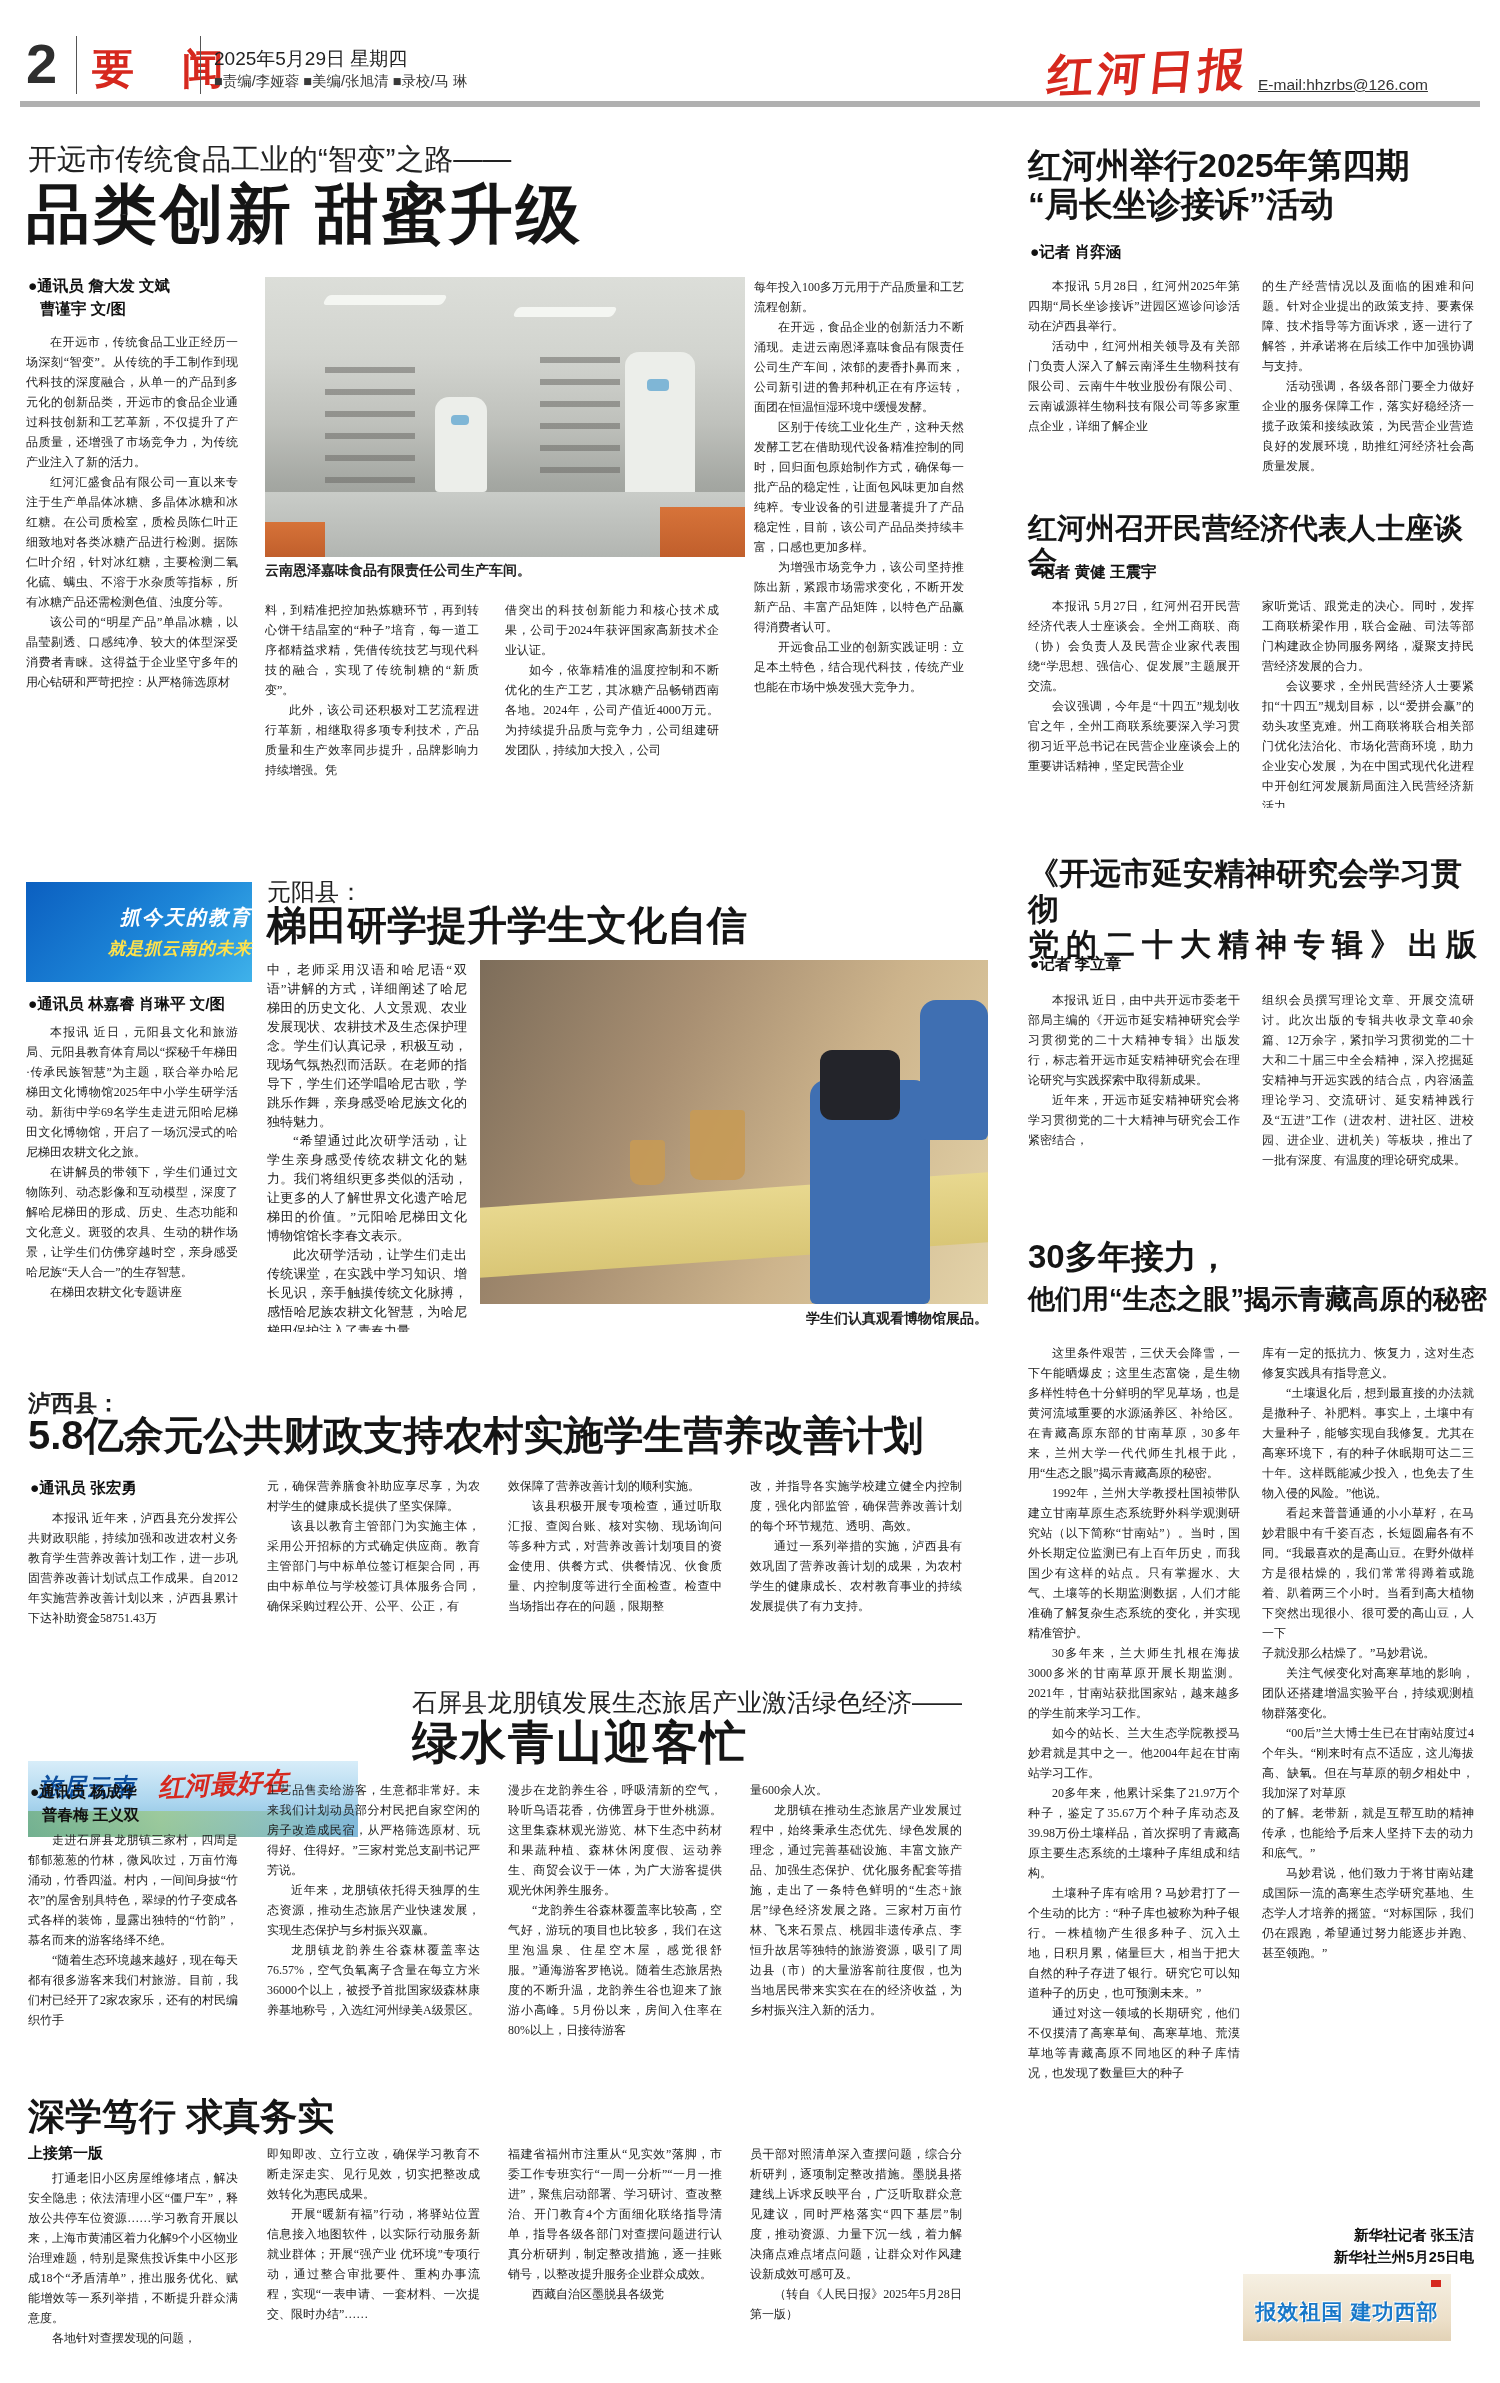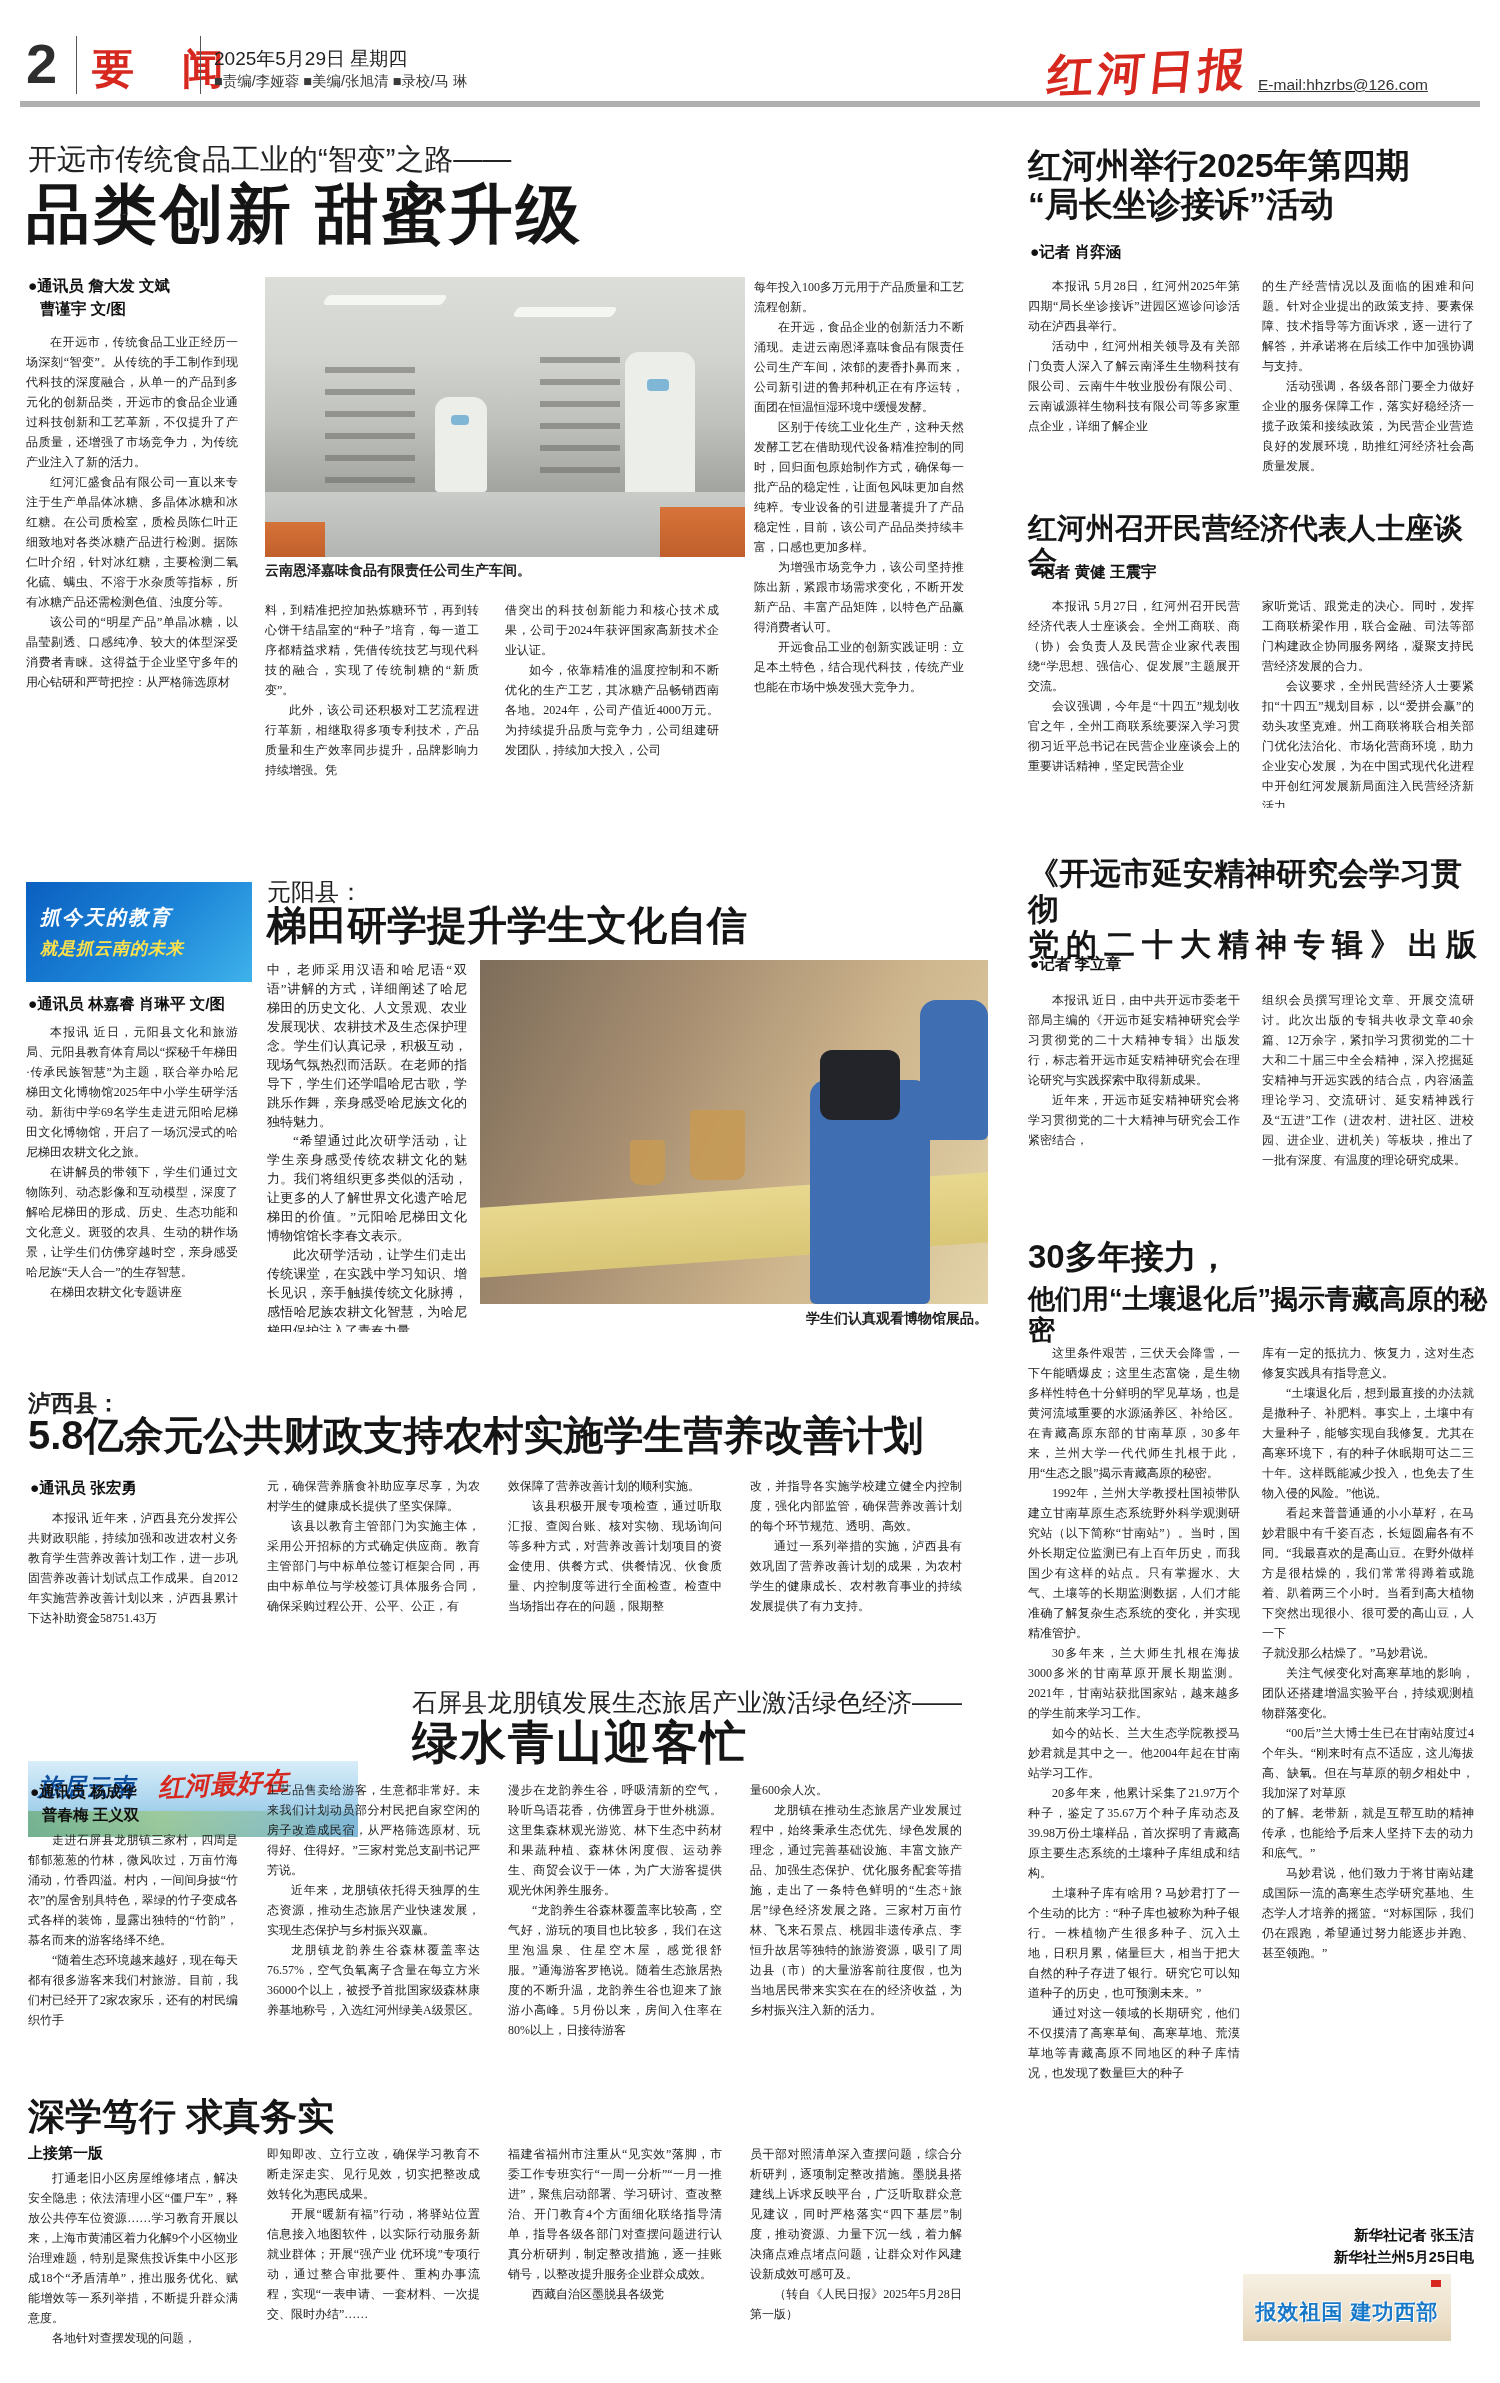--- a/index.html
+++ b/index.html
@@ -155,21 +155,21 @@
   <div class="abs newscol" style="left:1028px;top:990px;width:212px;height:188px;">
       <p>本报讯 近日，由中共开远市委老干部局主编的《开远市延安精神研究会学习贯彻党的二十大精神专辑》出版发行，标志着开远市延安精神研究会在理论研究与实践探索中取得新成果。</p>
       <p>近年来，开远市延安精神研究会将学习贯彻党的二十大精神与研究会工作紧密结合，</p>
     </div>
   <div class="abs newscol" style="left:1262px;top:990px;width:212px;height:188px;">
       <p class="cont">组织会员撰写理论文章、开展交流研讨。此次出版的专辑共收录文章40余篇、12万余字，紧扣学习贯彻党的二十大和二十届三中全会精神，深入挖掘延安精神与开远实践的结合点，内容涵盖理论学习、交流研讨、延安精神践行及“五进”工作（进农村、进社区、进校园、进企业、进机关）等板块，推出了一批有深度、有温度的理论研究成果。</p>
     </div>
 
   <div class="abs headline" style="left:1028px;top:1238px;width:460px;font-size:33px;">
     <div>30多年接力，</div>
-    <div style="font-size:27px;margin-top:8px;">他们用“土壤退化后”揭示青藏高原的秘密</div>
+    <div style="font-size:27px;margin-top:8px;">他们用“生态之眼”揭示青藏高原的秘密</div>
   </div>
   <div class="abs newscol" style="left:1028px;top:1343px;width:212px;height:990px;">
       <p>这里条件艰苦，三伏天会降雪，一下午能晒爆皮；这里生态富饶，是生物多样性特色十分鲜明的罕见草场，也是黄河流域重要的水源涵养区、补给区。在青藏高原东部的甘南草原，30多年来，兰州大学一代代师生扎根于此，用“生态之眼”揭示青藏高原的秘密。</p>
       <p>1992年，兰州大学教授杜国祯带队建立甘南草原生态系统野外科学观测研究站（以下简称“甘南站”）。当时，国外长期定位监测已有上百年历史，而我国少有这样的站点。只有掌握水、大气、土壤等的长期监测数据，人们才能准确了解复杂生态系统的变化，并实现精准管护。</p>
       <p>30多年来，兰大师生扎根在海拔3000多米的甘南草原开展长期监测。2021年，甘南站获批国家站，越来越多的学生前来学习工作。</p>
       <p>如今的站长、兰大生态学院教授马妙君就是其中之一。他2004年起在甘南站学习工作。</p>
       <p>20多年来，他累计采集了21.97万个种子，鉴定了35.67万个种子库动态及39.98万份土壤样品，首次探明了青藏高原主要生态系统的土壤种子库组成和结构。</p>
       <p>土壤种子库有啥用？马妙君打了一个生动的比方：“种子库也被称为种子银行。一株植物产生很多种子、沉入土地，日积月累，储量巨大，相当于把大自然的种子存进了银行。研究它可以知道种子的历史，也可预测未来。”</p>
       <p>通过对这一领域的长期研究，他们不仅摸清了高寒草甸、高寒草地、荒漠草地等青藏高原不同地区的种子库情况，也发现了数量巨大的种子</p>
     </div>
@@ -183,21 +183,21 @@
       <p class="cont">的了解。老带新，就是互帮互助的精神传承，也能给予后来人坚持下去的动力和底气。”</p>
       <p>马妙君说，他们致力于将甘南站建成国际一流的高寒生态学研究基地、生态学人才培养的摇篮。“对标国际，我们仍在跟跑，希望通过努力能逐步并跑、甚至领跑。”</p>
     </div>
   <div class="abs sig" style="left:1262px;top:2226px;width:212px;">新华社记者  张玉洁</div>
   <div class="abs sig" style="left:1262px;top:2248px;width:212px;">新华社兰州5月25日电</div>
   <div class="abs baoxiao-banner" style="left:1224px;top:2274px;width:208px;height:67px;margin-left:19px;">
     <div class="flag"></div>
     <div class="txt">报效祖国  建功西部</div>
   </div>
 
-  <div class="abs edu-banner" style="left:26px;top:882px;width:212px;height:100px;">
+  <div class="abs edu-banner" style="left:26px;top:882px;width:212px;height:100px;text-align:right;">
     <div class="l1">抓今天的教育</div>
     <div class="l2">就是抓云南的未来</div>
   </div>
   <div class="abs kicker" style="left:267px;top:876px;font-size:24px;">元阳县：</div>
   <div class="abs headline" style="left:267px;top:902px;font-size:40px;">梯田研学提升学生文化自信</div>
   <div class="abs byline" style="left:26px;top:992px;width:220px;">
     <span class="dot"></span><span>●通讯员  林嘉睿  肖琳平  文/图</span>
   </div>
   <div class="abs newscol" style="left:26px;top:1022px;width:212px;height:310px;">
       <p>本报讯 近日，元阳县文化和旅游局、元阳县教育体育局以“探秘千年梯田·传承民族智慧”为主题，联合举办哈尼梯田文化博物馆2025年中小学生研学活动。新街中学69名学生走进元阳哈尼梯田文化博物馆，开启了一场沉浸式的哈尼梯田农耕文化之旅。</p>

